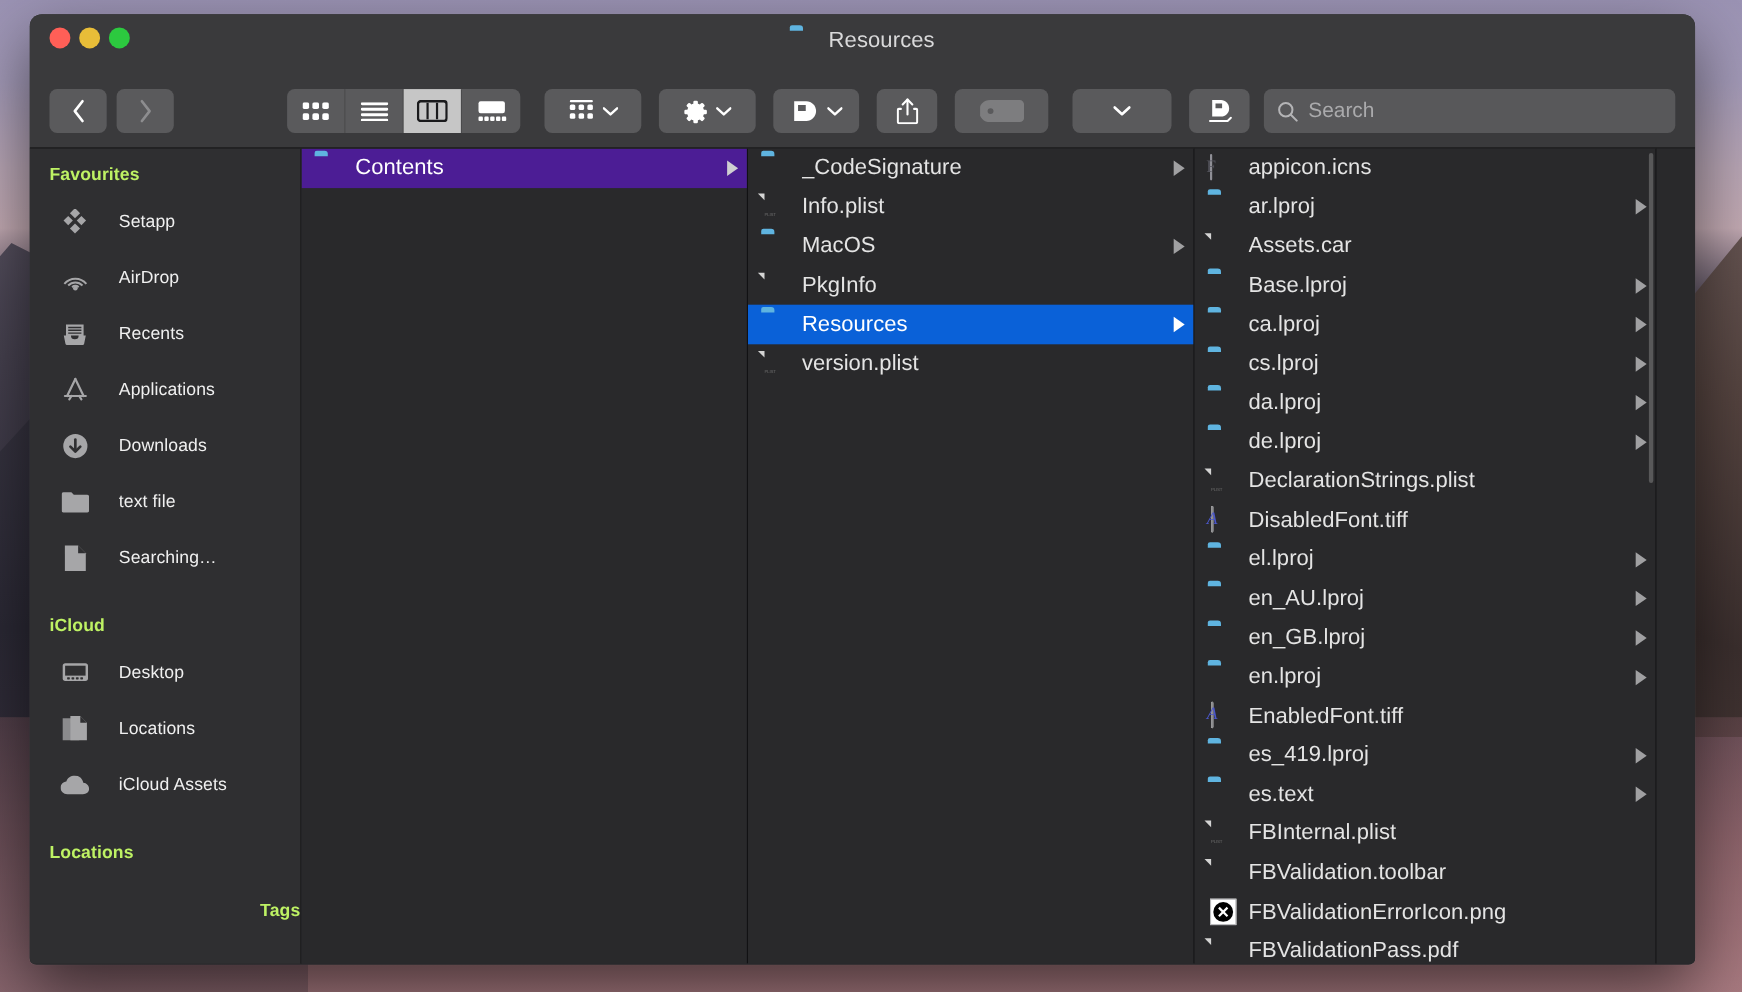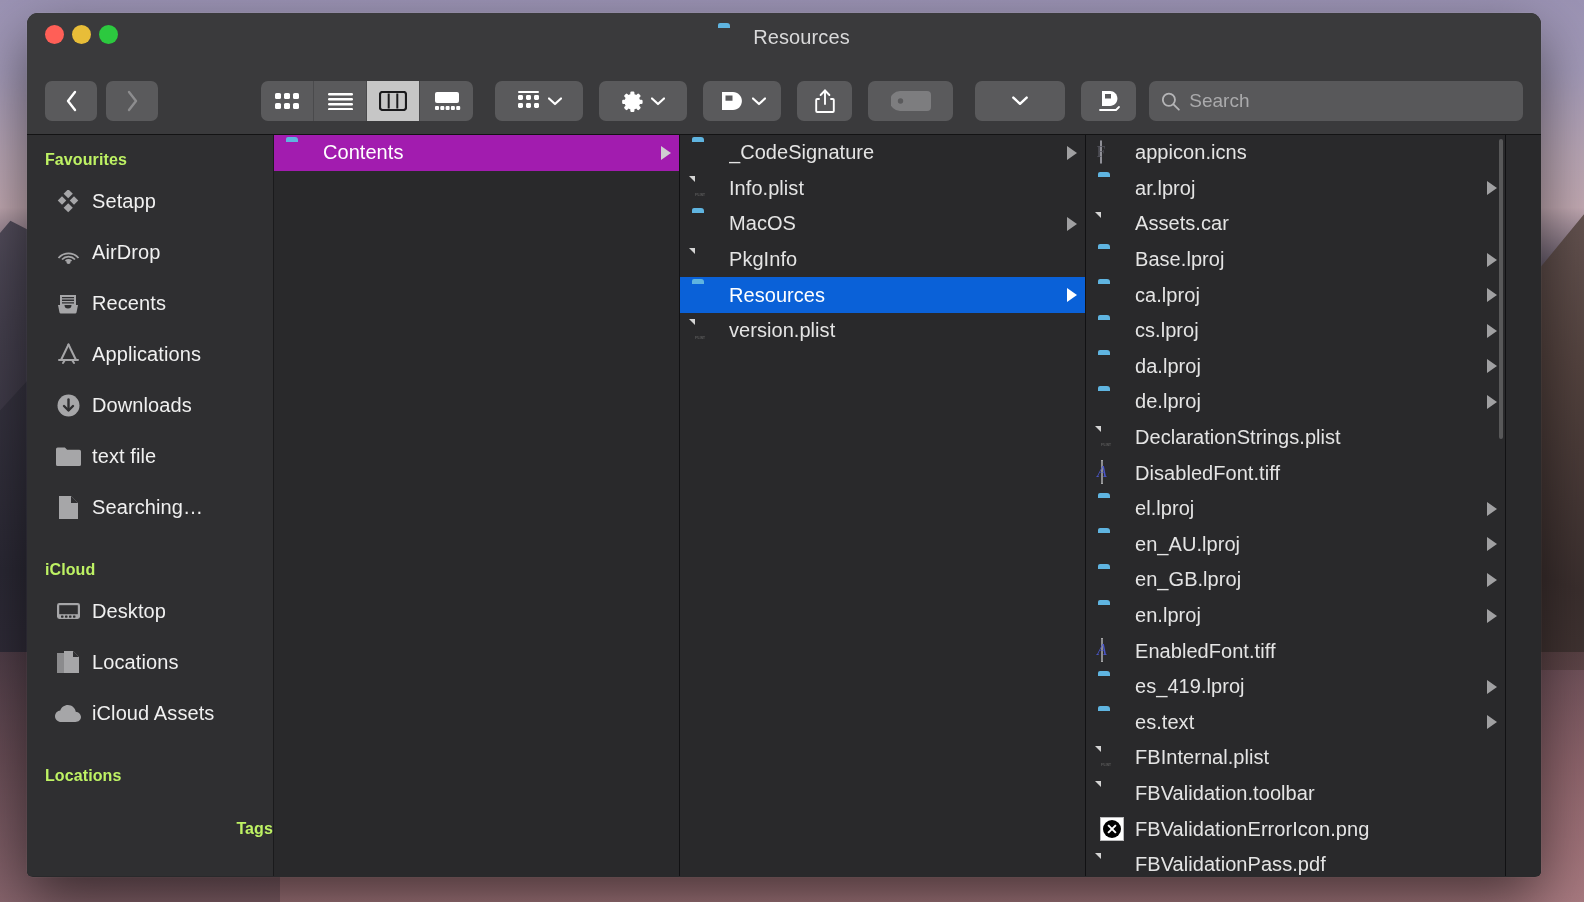--- a/index.html
+++ b/index.html
@@ -188,24 +188,24 @@
     font-size: 16px;
     color: #bef264;
     font-weight: 600;
     padding: 0 0 7px 18px;
     letter-spacing: .1px;
   }
   .sb-header.gap { padding-top: 28px; }
   .sb-item {
     height: 51px;
     display: flex; align-items: center;
-    gap: 11px;
+    gap: 27px;
     padding-left: 28px;
     color: #f0f0f0;
-    font-size: 20px;
+    font-size: 16px;
     cursor: default;
     letter-spacing: .1px;
   }
   .sb-icon {
     width: 26px; height: 26px;
     display: flex; align-items: center; justify-content: center;
     flex: none;
     color: #a6a6a8;
   }
 
@@ -234,21 +234,21 @@
     padding: 0 8px 0 12px;
     gap: 10px;
     color: #e4e4e4;
     font-size: 20px;
     cursor: default;
     letter-spacing: .05px;
     white-space: nowrap;
   }
   .row .nm { flex: 1; overflow: hidden; text-overflow: clip; }
   .row.sel-active { background: #0a61d8; color: #ffffff; }
-  .row.sel-inactive { background: #a21caf; color: #ffffff; }
+  .row.sel-inactive { background: #4c1d95; color: #ffffff; }
   .disc {
     width: 0; height: 0;
     border-left: 10px solid #a0a0a2;
     border-top: 7px solid transparent;
     border-bottom: 7px solid transparent;
     flex: none;
     margin-left: 4px;
   }
   .row.sel-active .disc { border-left-color: #ffffff; }
   .row.sel-inactive .disc { border-left-color: #cfcfd1; }

